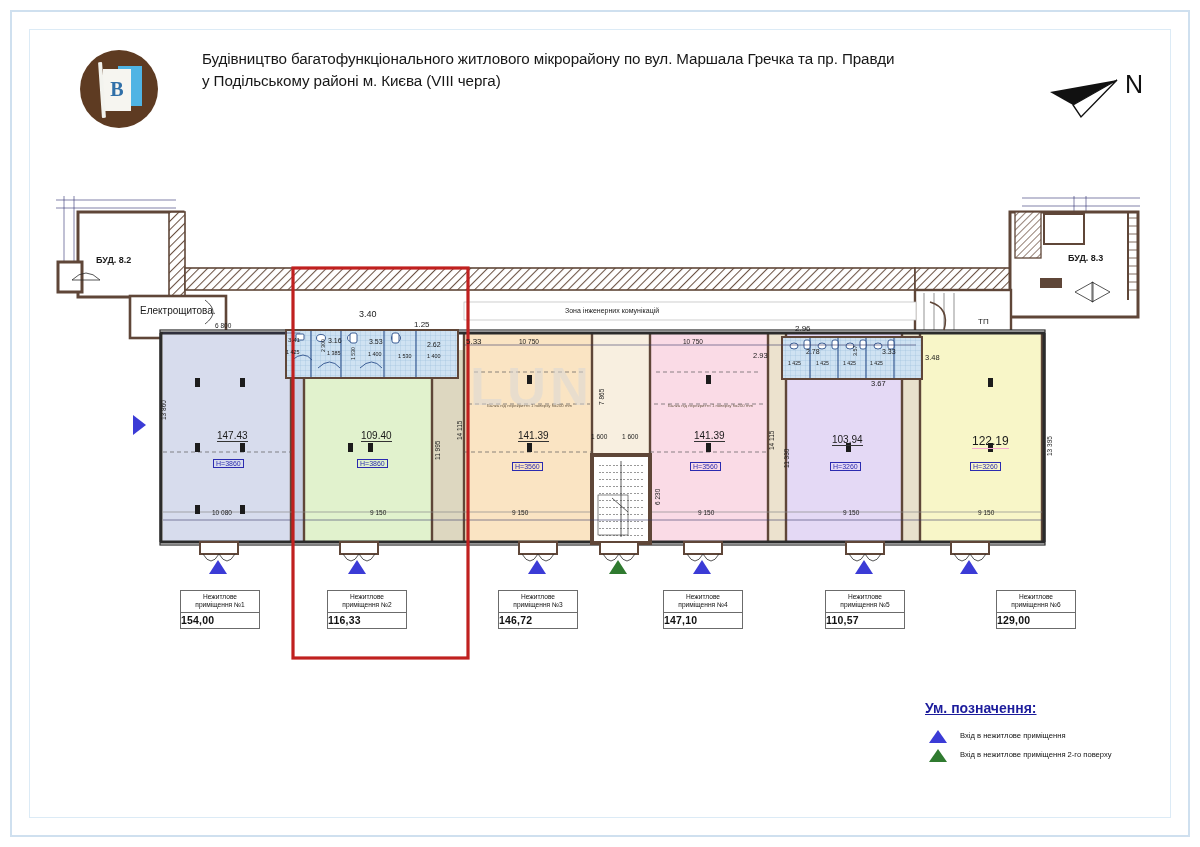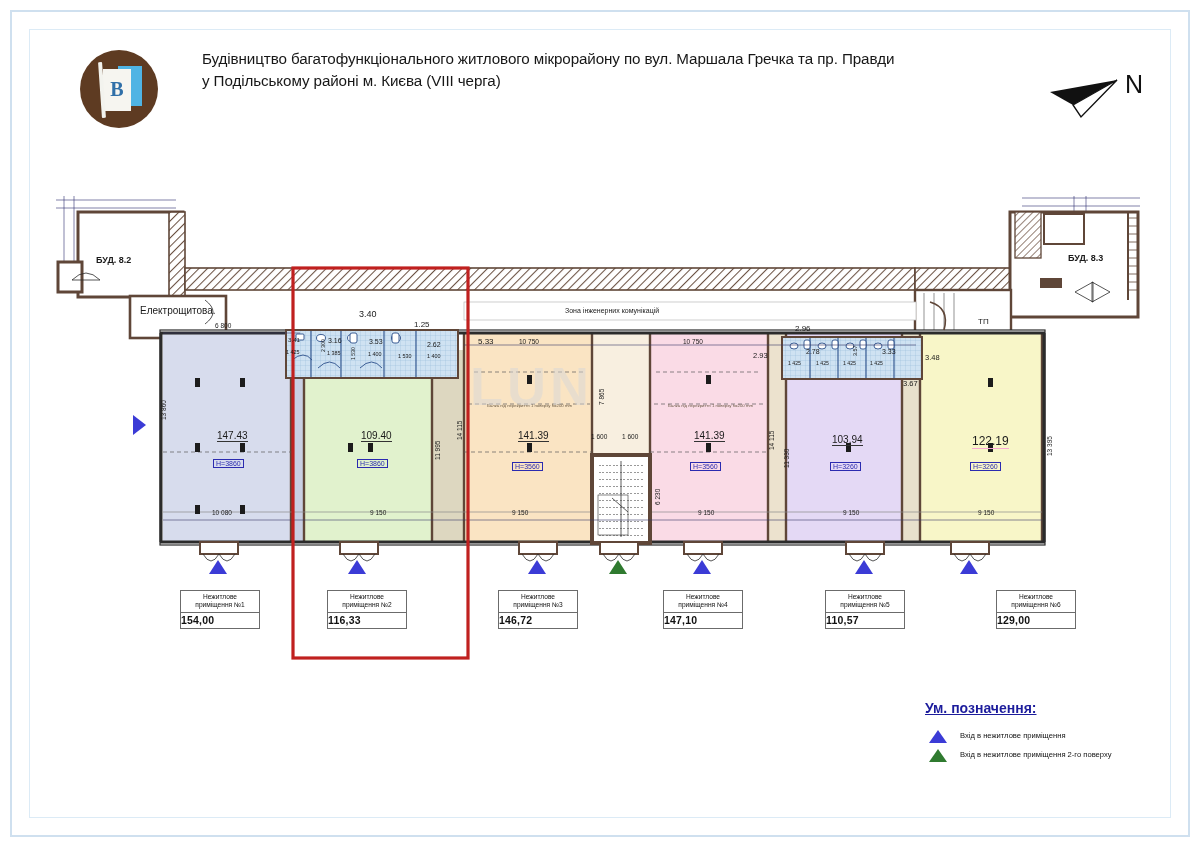--- a/index.html
+++ b/index.html
@@ -377,21 +377,21 @@
   <div class="ftxt" style="left:694px;top:430px;font-size:10px;border-bottom:1px solid #333;">141.39</div>
   <div class="ftxt" style="left:690px;top:462px;font-size:7px;color:#2b2bb0;border:1px solid #2b2bb0;padding:0 2px;">H=3560</div>
 
   <div class="ftxt" style="left:832px;top:434px;font-size:10px;border-bottom:1px solid #333;">103.94</div>
   <div class="ftxt" style="left:830px;top:462px;font-size:7px;color:#2b2bb0;border:1px solid #2b2bb0;padding:0 2px;">H=3260</div>
 
   <div class="ftxt" style="left:972px;top:434px;font-size:12px;border-bottom:1px solid #f9a8d4;">122.19</div>
   <div class="ftxt" style="left:970px;top:462px;font-size:7px;color:#2b2bb0;border:1px solid #2b2bb0;padding:0 2px;">H=3260</div>
 
   <div class="ftxt" style="left:215px;top:322px;">6 800</div>
-  <div class="ftxt" style="left:466px;top:337px;font-size:8px;margin-left:12px;">5.33</div>
+  <div class="ftxt" style="left:466px;top:337px;font-size:8px;">5.33</div>
   <div class="ftxt" style="left:519px;top:338px;">10 750</div>
   <div class="ftxt" style="left:683px;top:338px;">10 750</div>
 
   <div class="ftxt" style="left:212px;top:509px;">10 080</div>
   <div class="ftxt" style="left:370px;top:509px;">9 150</div>
   <div class="ftxt" style="left:512px;top:509px;">9 150</div>
   <div class="ftxt" style="left:698px;top:509px;">9 150</div>
   <div class="ftxt" style="left:843px;top:509px;">9 150</div>
   <div class="ftxt" style="left:978px;top:509px;">9 150</div>
 
@@ -423,21 +423,21 @@
 
   <div class="ftxt" style="left:795px;top:324px;font-size:8px;">2.96</div>
   <div class="ftxt" style="left:806px;top:348px;font-size:7px;">2.78</div>
   <div class="ftxt" style="left:788px;top:360px;font-size:5.2px;">1 425</div>
   <div class="ftxt" style="left:816px;top:360px;font-size:5.2px;">1 425</div>
   <div class="ftxt" style="left:843px;top:360px;font-size:5.2px;">1 425</div>
   <div class="ftxt" style="left:870px;top:360px;font-size:5.2px;">1 425</div>
   <div class="ftxt" style="left:852px;top:356px;font-size:5.4px;transform:rotate(-90deg);transform-origin:left top;">3.57</div>
   <div class="ftxt" style="left:882px;top:348px;font-size:7px;">3.33</div>
   <div class="ftxt" style="left:925px;top:353px;font-size:7.5px;">3.48</div>
-  <div class="ftxt" style="left:903px;top:379px;font-size:7.5px;">3.67</div>
+  <div class="ftxt" style="left:871px;top:379px;font-size:7.5px;">3.67</div>
   <div class="ftxt" style="left:753px;top:351px;font-size:7.5px;text-align:right;">2.93</div>
 
   <div class="tagbox" style="left:180px;top:590px;">
     <div class="t1">
       <span>Нежитлове</span><br>
       <span>приміщення №1</span>
     </div>
     <div class="t2">154,00</div>
   </div>
 

